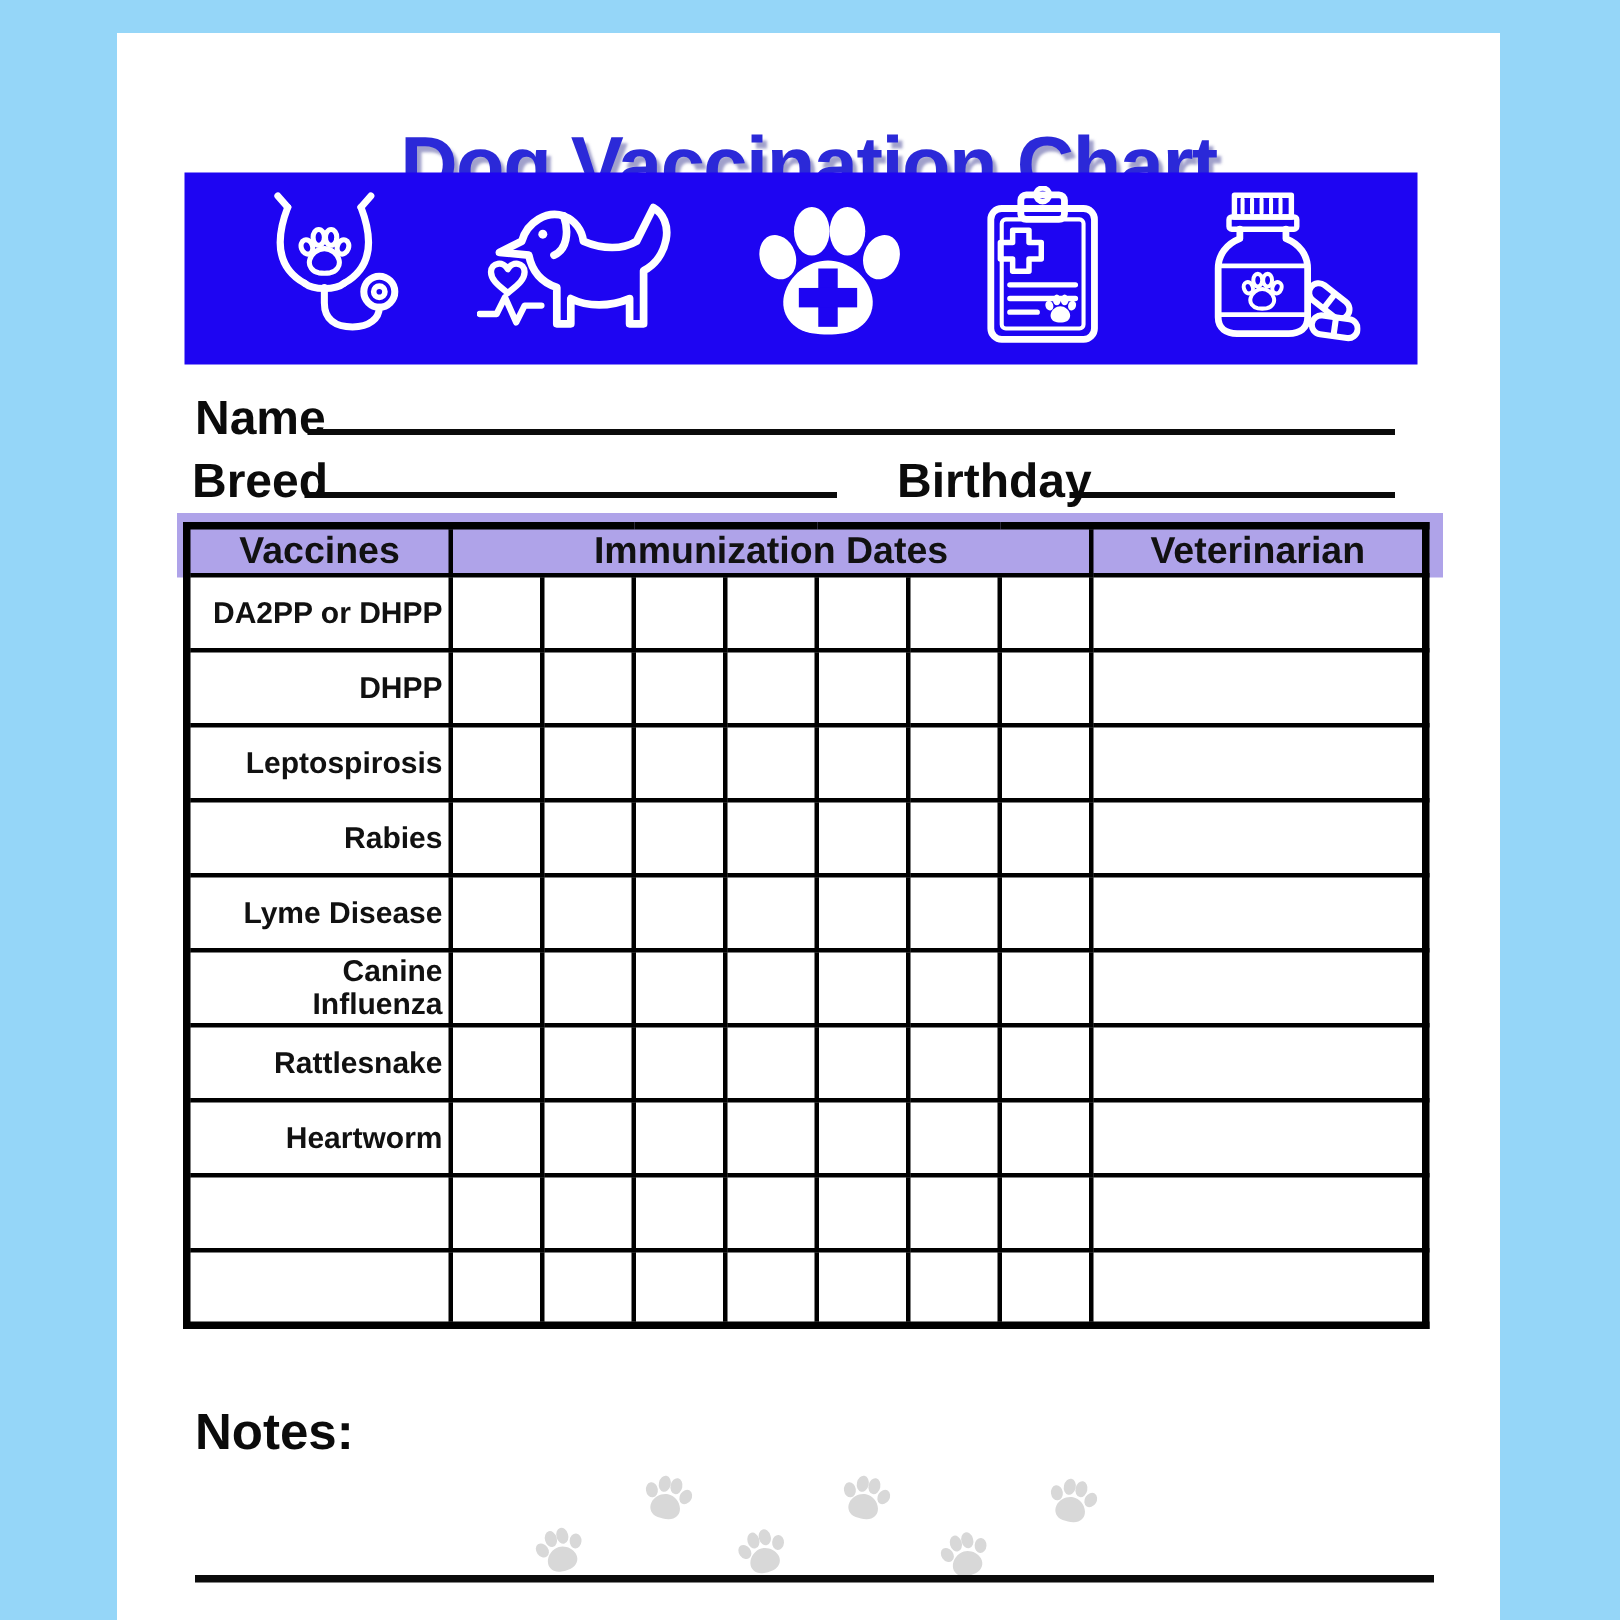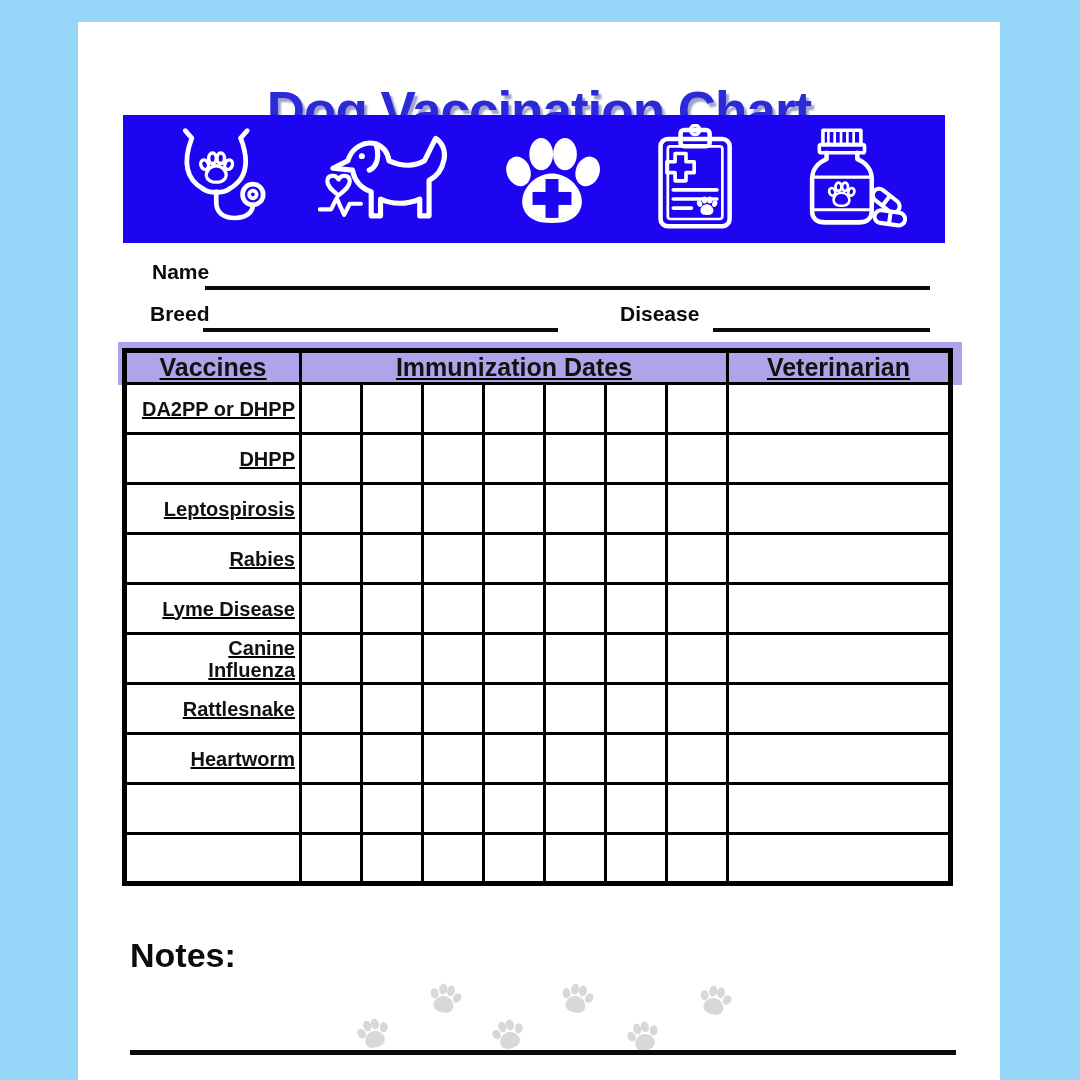--- a/index.html
+++ b/index.html
@@ -12,27 +12,27 @@
   .card{position:absolute;left:78px;top:22px;width:922px;height:1058px;background:#ffffff;}
 
   .page-title{position:absolute;left:0;top:22px;width:100%;text-align:center;
     font-size:53px;font-weight:800;letter-spacing:-1px;color:var(--c-title);
     text-shadow:3px 4px 2px rgba(110,110,175,0.65);margin-top:36px;}
 
   .banner{position:absolute;left:45px;top:93px;width:822px;height:128px;background:var(--c-banner);
     display:flex;align-items:center;justify-content:space-evenly;}
   .banner svg{display:block;}
 
-  .field-label{position:absolute;font-size:21px;font-weight:700;color:var(--c-ink);margin-left:22px;}
+  .field-label{position:absolute;font-size:32px;font-weight:700;color:var(--c-ink);}
   .fill-line{position:absolute;border-bottom:4px solid var(--c-ink);height:26px;}
 
   .header-band{position:absolute;left:40px;top:320px;width:844px;height:43px;background:var(--c-header);}
 
   table.vax{position:absolute;left:44px;top:326px;border-collapse:collapse;table-layout:fixed;}
-  table.vax{border:5px solid #000;text-decoration:underline;}
+  table.vax{border:5px solid #000;}
   table.vax th,table.vax td{border:3px solid #000;}
   table.vax th{height:32px;background:var(--c-header);font-size:25px;font-weight:700;color:#111;text-align:center;}
   table.vax td{height:50px;background:#fff;}
   td.vaccine-cell{font-size:20px;font-weight:700;text-align:right;line-height:1.1;
     white-space:pre-line;padding:0 4px;color:#111;}
 
   .notes-label{position:absolute;left:52px;top:914px;font-size:34px;font-weight:800;color:var(--c-ink);}
   .notes-line{position:absolute;left:52px;top:1028px;width:826px;border-bottom:5px solid var(--c-ink);}
   .walk-paw{position:absolute;color:var(--c-paw);}
 
@@ -132,21 +132,21 @@
         </g>
       </svg>
     </div>
 
     <div class="field-label" style="left:52px;top:238px">Name</div>
     <div class="fill-line" style="left:127px;top:242px;width:725px"></div>
 
     <div class="field-label" style="left:50px;top:280px">Breed</div>
     <div class="fill-line" style="left:125px;top:284px;width:355px"></div>
 
-    <div class="field-label" style="left:520px;top:280px">Disease</div>
+    <div class="field-label" style="left:520px;top:280px">Birthday</div>
     <div class="fill-line" style="left:635px;top:284px;width:217px"></div>
 
     <div class="header-band"></div>
 
     <table class="vax">
       <colgroup>
           <col style="width: 176px;">
           <col style="width: 61px;">
           <col style="width: 61px;">
           <col style="width: 61px;">

